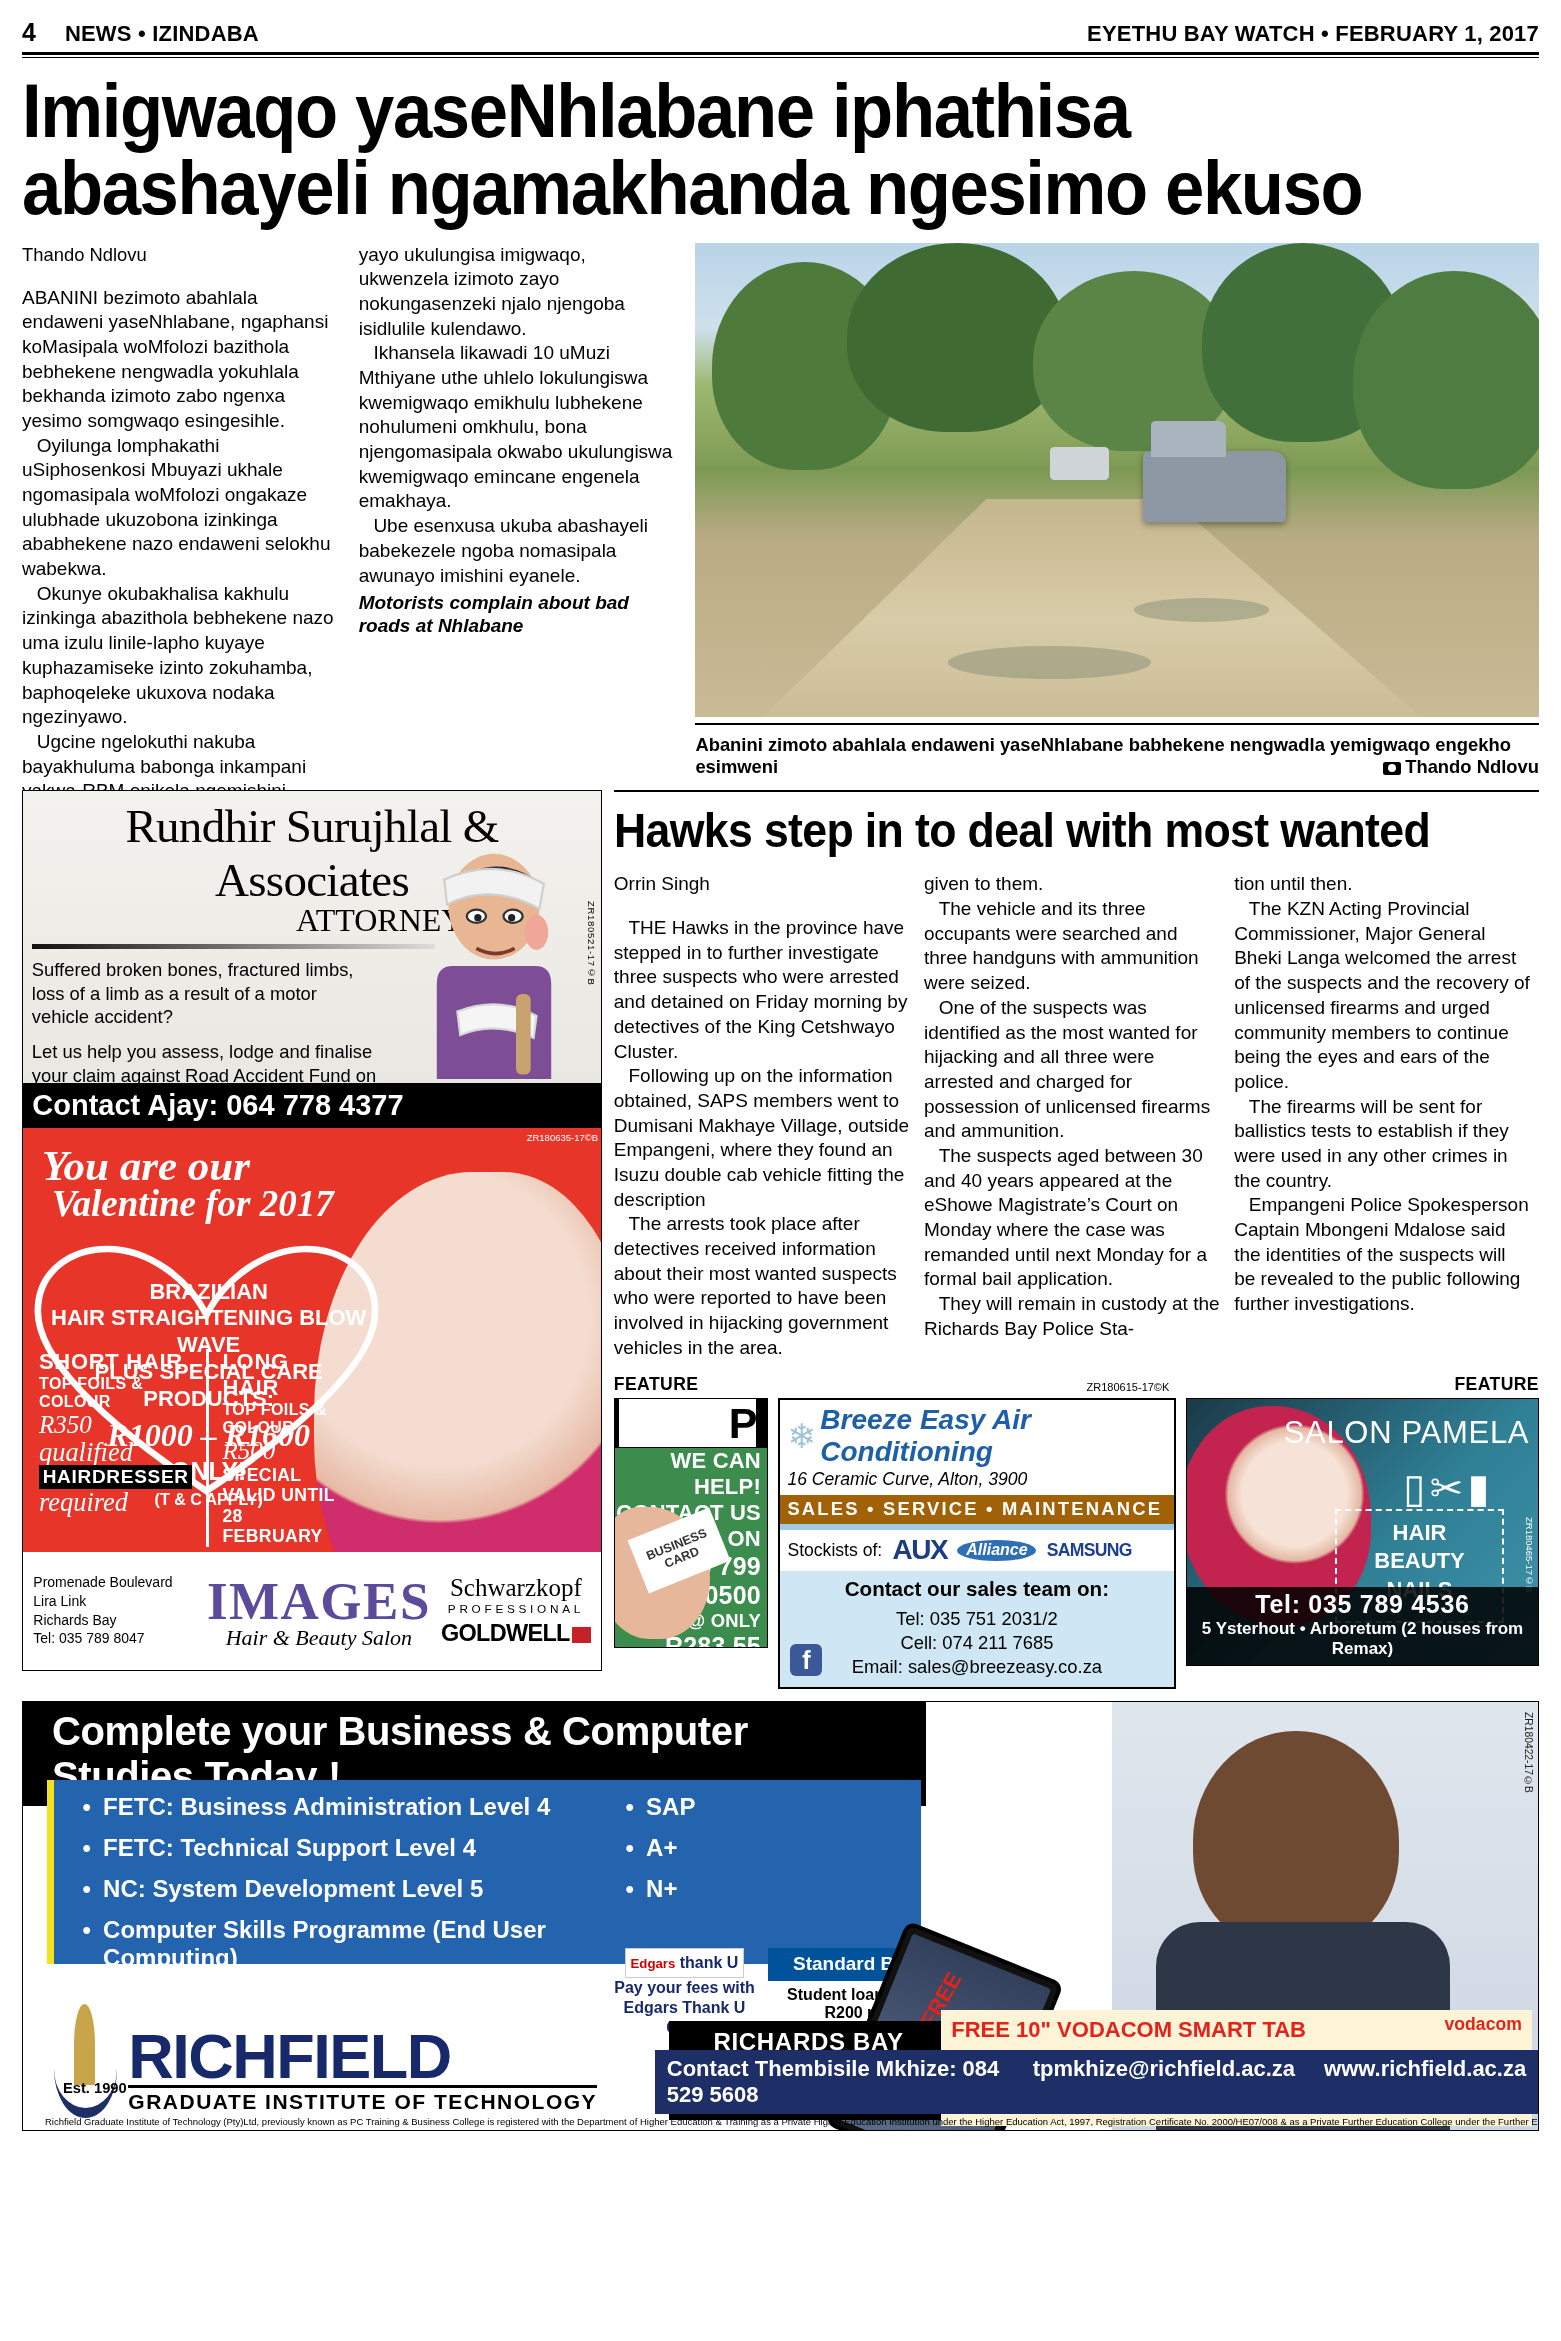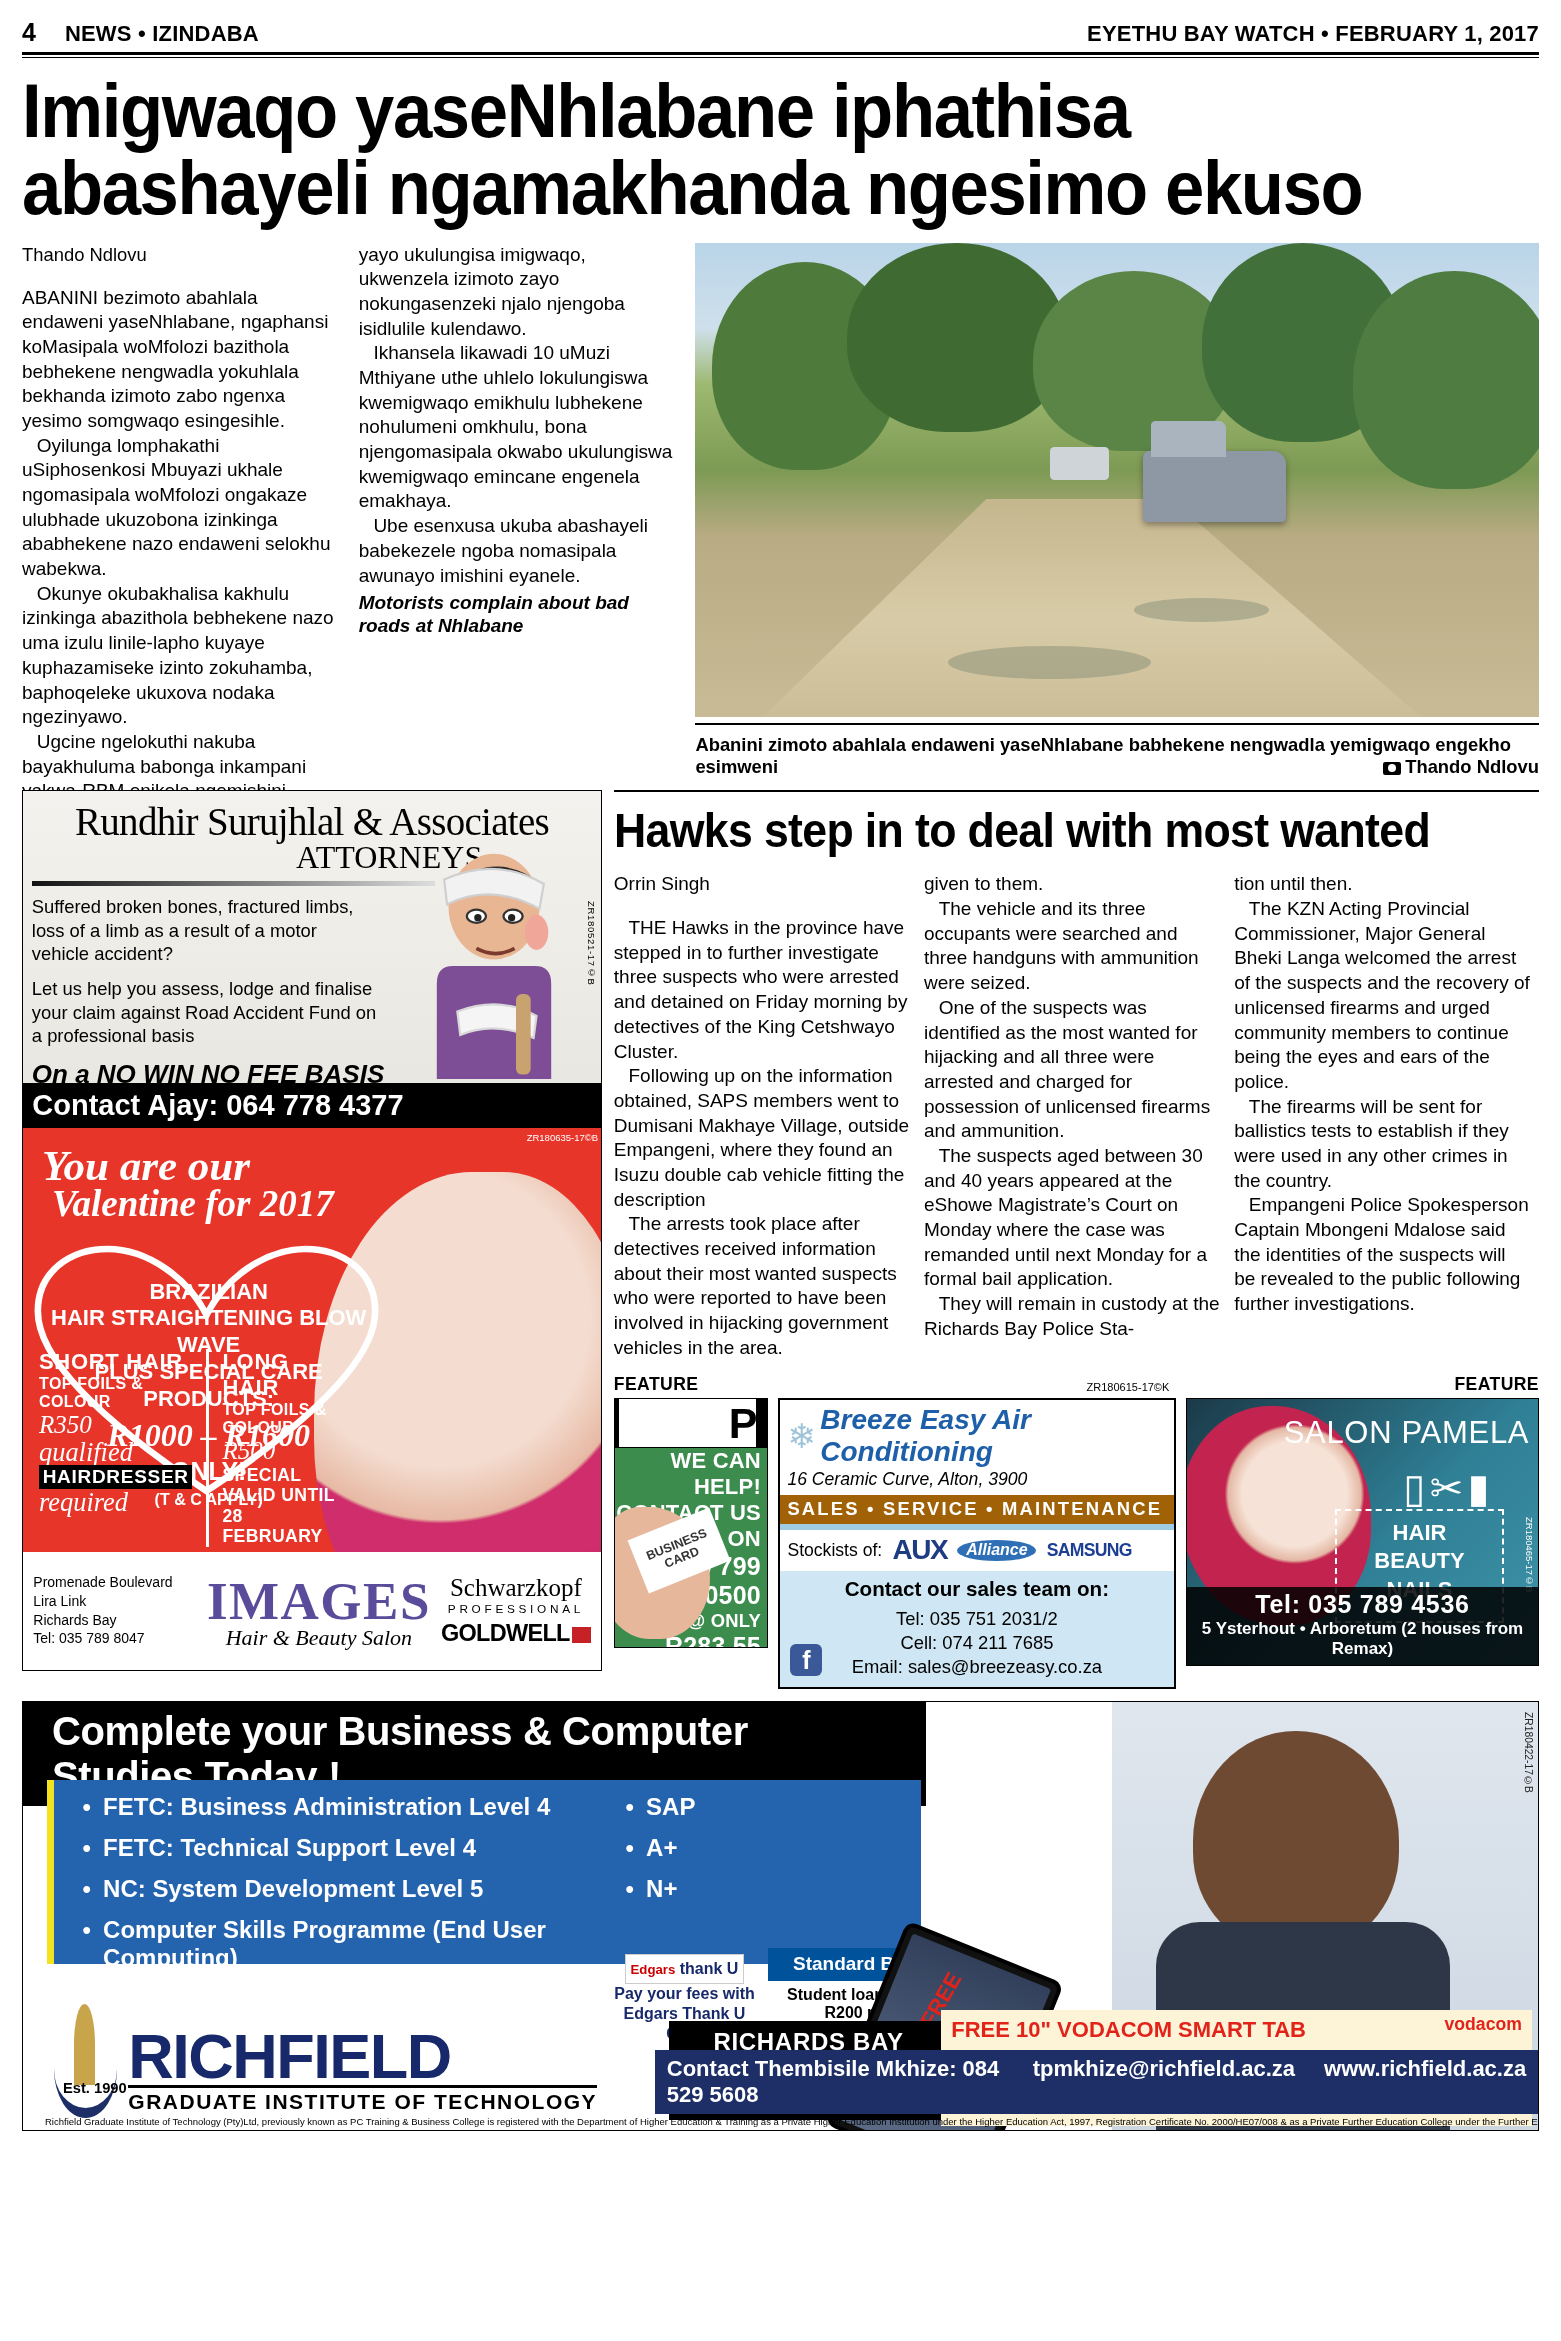--- a/index.html
+++ b/index.html
@@ -64,21 +64,21 @@
 
   
   .lower { display: flex; gap: 11.8px; margin-top: 11.8px; }
   .left-ads { width: 580px; }
   .right-story { flex: 1; }
 
   
   .ad-box { border: 1.5px solid #000; background:#fff; }
   .attorneys { padding: 7.3px 8.8px 0; position: relative; overflow:hidden; height: 294px;
     background: linear-gradient(#f4f2ee,#e9e7e1); }
-  .att-title { font-family:"Liberation Serif", serif; font-size: 39px; text-align:center; letter-spacing:-0.7px;}
+  .att-title { font-family:"Liberation Serif", serif; font-size: 47px; text-align:center; letter-spacing:-0.7px;}
   .att-sub { font-family:"Liberation Serif", serif; font-size: 32px; text-align:right; padding-right: 110px; margin-top:-4.4px;}
   .att-hr { height: 5.1px; background: linear-gradient(90deg,#111,#9a9a9a 70%,#ddd); margin: 4.4px 0 8.8px; width: 72%; }
   .att-body { width: 62%; font-size: 18.4px; line-height: 1.30; }
   .att-body p { margin-bottom: 10.3px; }
   .att-nowin { font-style: italic; font-weight: bold; font-size: 26px; margin-top: 4.4px; }
   .att-contact { background:#000; color:#fff; font-weight:bold; font-size:29px; padding: 5.1px 10.3px; }
   .att-guy { position:absolute; right: 19px; top: 46px; width: 176px; height: 242px; }
   .att-code { position:absolute; right: 3.7px; top: 110px; font-size: 9.5px; writing-mode: vertical-rl; letter-spacing:0.7px;}
 
   
@@ -177,21 +177,21 @@
   .rf-girl:before { content:""; position:absolute; left: 81px; top: 29px; width: 206px; height: 220px; border-radius:50% 50% 45% 45%; background:#6f4a33;}
   .rf-girl:after { content:""; position:absolute; left: 44px; top: 220px; width: 294px; height: 213px; border-radius: 44px 44px 0 0; background:#2d3748;}
   .rf-logo { position:absolute; left: 29px; bottom: 16px; display:flex; align-items:flex-end; gap: 10.3px;}
   .rf-torch { width: 66px; height: 110px; position:relative;}
   .rf-torch:before { content:""; position:absolute; left: 22px; top: 0; width: 20.6px; height: 81px; background:#c8a44a; border-radius: 50% 50% 0 0;}
   .rf-torch:after { content:""; position:absolute; left: 1.5px; top: 16px; width: 63px; height: 88px; border-bottom: 10.3px solid #1d2f66; border-radius: 0 0 50% 50%;}
   .rf-word { font-weight:bold; font-size: 63px; color:#17296b; letter-spacing:-1.5px; line-height:.9;}
   .rf-word2 { font-weight:bold; font-size: 21px; letter-spacing: 1.5px; border-top: 3.7px solid #000; padding-top:1.5px;}
   .rf-est { position:absolute; left: 40px; bottom: 34px; font-weight:bold; font-size: 14.7px;}
   .rf-fine { position:absolute; left: 22px; right: 5.9px; bottom: 2.9px; font-size: 9.5px; white-space: nowrap;}
-  .rf-pay { position:absolute; left: 588px; top: 252px; width: 147px; text-align:center; font-weight:bold; font-size: 16px; line-height:1.25; color:#17296b;}
+  .rf-pay { position:absolute; left: 588px; top: 246px; width: 147px; text-align:center; font-weight:bold; font-size: 16px; line-height:1.25; color:#17296b;}
   .rf-edgars { background:#fff; border:0.7px solid #ccc; padding:4.4px; display:inline-block;}
   .rf-edgars b { color:#c00; font-size: 13.2px;}
   .rf-sbank { position:absolute; left: 745px; top: 246px; width: 184px; text-align:center;}
   .rf-sbank .bluebox { background:#00539b; color:#fff; font-weight:bold; font-size: 19px; padding: 5.9px 0;}
   .rf-sbank .loan { font-weight:bold; font-size: 16px; margin-top:4.4px;}
   .rf-rb { position:absolute; left: 646px; top: 319px; width: 279px; background:#000; color:#fff; text-align:center; padding: 7.3px 0;}
   .rf-rb h4 { font-size: 24px; letter-spacing:0.7px;}
   .rf-rb p { font-size: 21px; line-height:1.35;}
   .rf-vodacom { position:absolute; left: 918px; top: 308px; right: 5.9px; background:#fdf4d8; padding: 7.3px 10.3px;}
   .rf-vod-h { color:#e2231a; font-weight:bold; font-size: 22px; }

